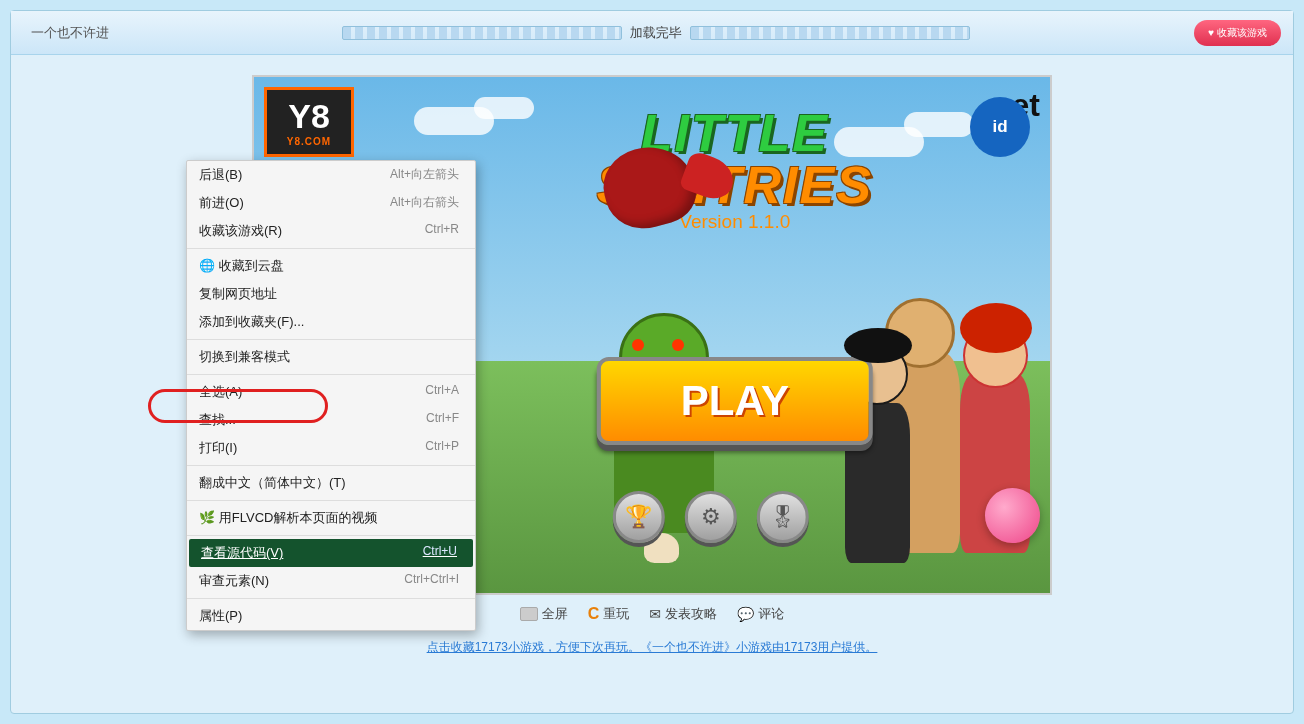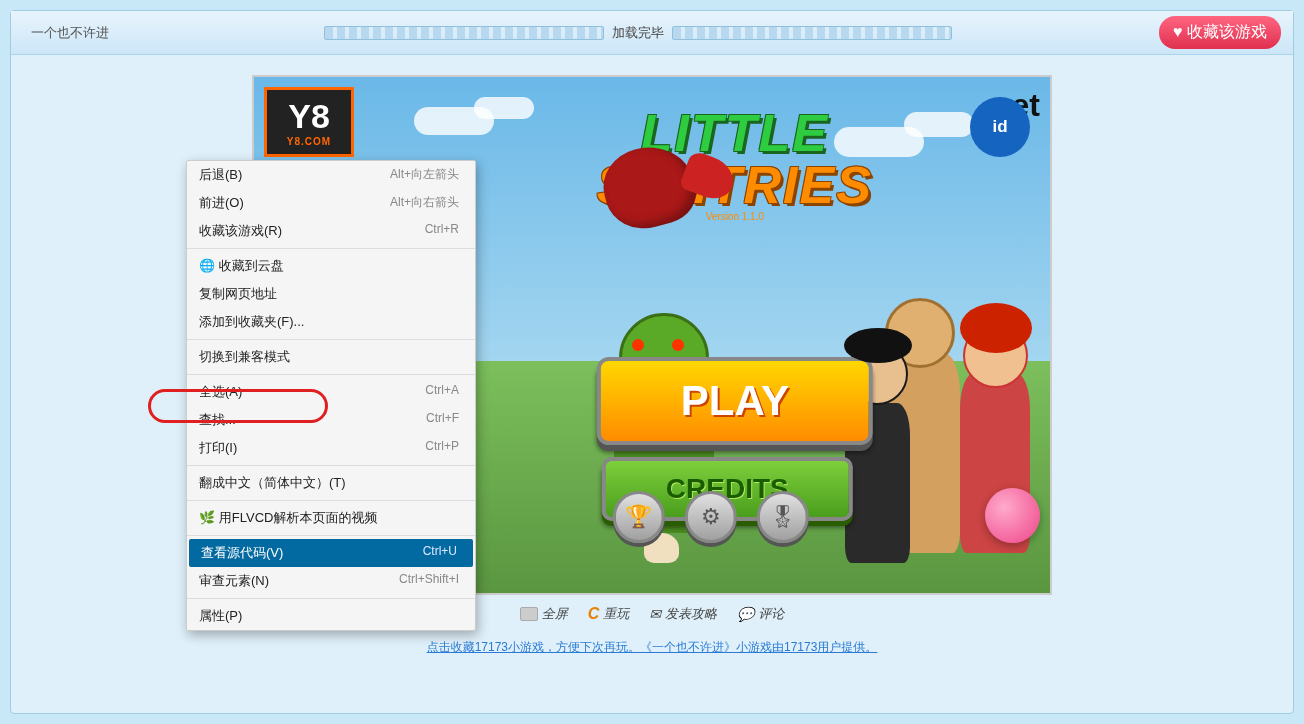--- a/index.html
+++ b/index.html
@@ -67,21 +67,21 @@
       font-size: 13px;
       color: #444;
     }
 
     .bookmark-btn {
       background: linear-gradient(to bottom, #ff6680, #e03050);
       color: white;
       border: none;
       border-radius: 16px;
       padding: 6px 14px;
-      font-size: 16px;
+      font-size: 10px;
       cursor: pointer;
       display: flex;
       align-items: center;
       gap: 4px;
       white-space: nowrap;
     }
 
     
     .game-area-wrapper {
       display: flex;
@@ -172,21 +172,21 @@
     .title-sentries {
       font-size: 52px;
       font-weight: 900;
       color: #ff8c00;
       text-shadow: 3px 3px 0 #8b4500, -1px -1px 0 #8b4500, 1px -1px 0 #8b4500, -1px 1px 0 #8b4500;
       font-style: italic;
       line-height: 1;
       letter-spacing: 2px;
     }
     .version-text {
-      font-size: 10px;
+      font-size: 19px;
       color: #ff8c00;
       text-align: center;
     }
 
     
     .play-btn {
       position: absolute;
       top: 280px;
       left: 50%;
       transform: translateX(-20%);
@@ -261,24 +261,25 @@
 
     .menu-item {
       display: flex;
       justify-content: space-between;
       padding: 5px 16px 5px 12px;
       cursor: pointer;
       color: #222;
       white-space: nowrap;
     }
     .menu-item.highlighted {
-      background: #0369a1;
+      background: #14532d;
       color: white;
       border-radius: 2px;
       margin: 0 2px;
+      text-decoration: underline;
     }
     .menu-item.highlighted .shortcut {
       color: #dce8ff;
       text-align: center;
     }
     .menu-item .shortcut {
       color: #888;
       margin-left: 20px;
       font-size: 12px;
     }
@@ -303,21 +304,20 @@
 
     
     .bottom-toolbar {
       display: flex;
       justify-content: center;
       align-items: center;
       padding: 10px 0;
       gap: 20px;
       font-size: 13px;
       color: #444;
-      font-style: italic;
     }
     .toolbar-item {
       display: flex;
       align-items: center;
       gap: 4px;
       cursor: pointer;
     }
     .toolbar-icon {
       width: 18px;
       height: 14px;
@@ -415,21 +415,20 @@
 
         <div style="position:absolute;bottom:-10px;right:130px;width:65px;height:160px;background:#2a2a2a;border-radius:20% 20% 10% 10%;"></div>
         <div style="position:absolute;bottom:148px;right:132px;width:62px;height:62px;background:#e8c090;border-radius:50%;border:2px solid #1a1a1a;"></div>
         <div style="position:absolute;bottom:190px;right:128px;width:68px;height:35px;background:#111;border-radius:50%;z-index:1;"></div>
 
         <div style="position:absolute;bottom:10px;right:0px;width:55px;height:55px;background:radial-gradient(circle at 35% 35%, #ffaacc, #ee4488);border-radius:50%;box-shadow:0 3px 8px rgba(0,0,0,0.3);"></div>
       </div>
 
       <button class="play-btn">PLAY</button>
 
-      <button class="credits-btn">CREDITS</button>
 
       <div class="game-icons">
         <div class="icon-circle">🏆</div>
         <div class="icon-circle">⚙</div>
         <div class="icon-circle">🎖</div>
       </div>
 
     </div>
   </div>
 
@@ -512,21 +511,21 @@
       <span>🌿 用FLVCD解析本页面的视频</span>
       <span class="shortcut"></span>
     </div>
     <div class="menu-divider"></div>
     <div class="menu-item highlighted">
       <span>查看源代码(V)</span>
       <span class="shortcut">Ctrl+U</span>
     </div>
     <div class="menu-item">
       <span>审查元素(N)</span>
-      <span class="shortcut">Ctrl+Shift+I</span>
+      <span class="shortcut">Ctrl+Ctrl+I</span>
     </div>
     <div class="menu-divider"></div>
     <div class="menu-item">
       <span>属性(P)</span>
       <span class="shortcut"></span>
     </div>
   </div>
 
 <div class="highlight-circle"></div>
 

